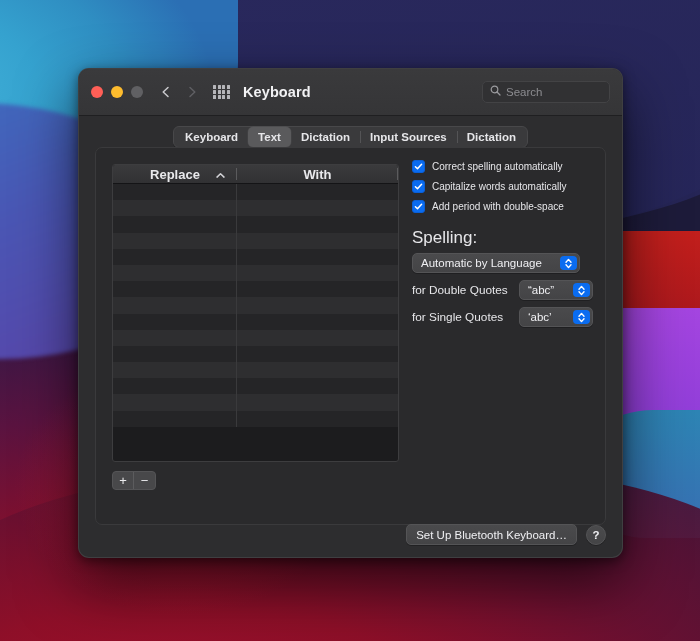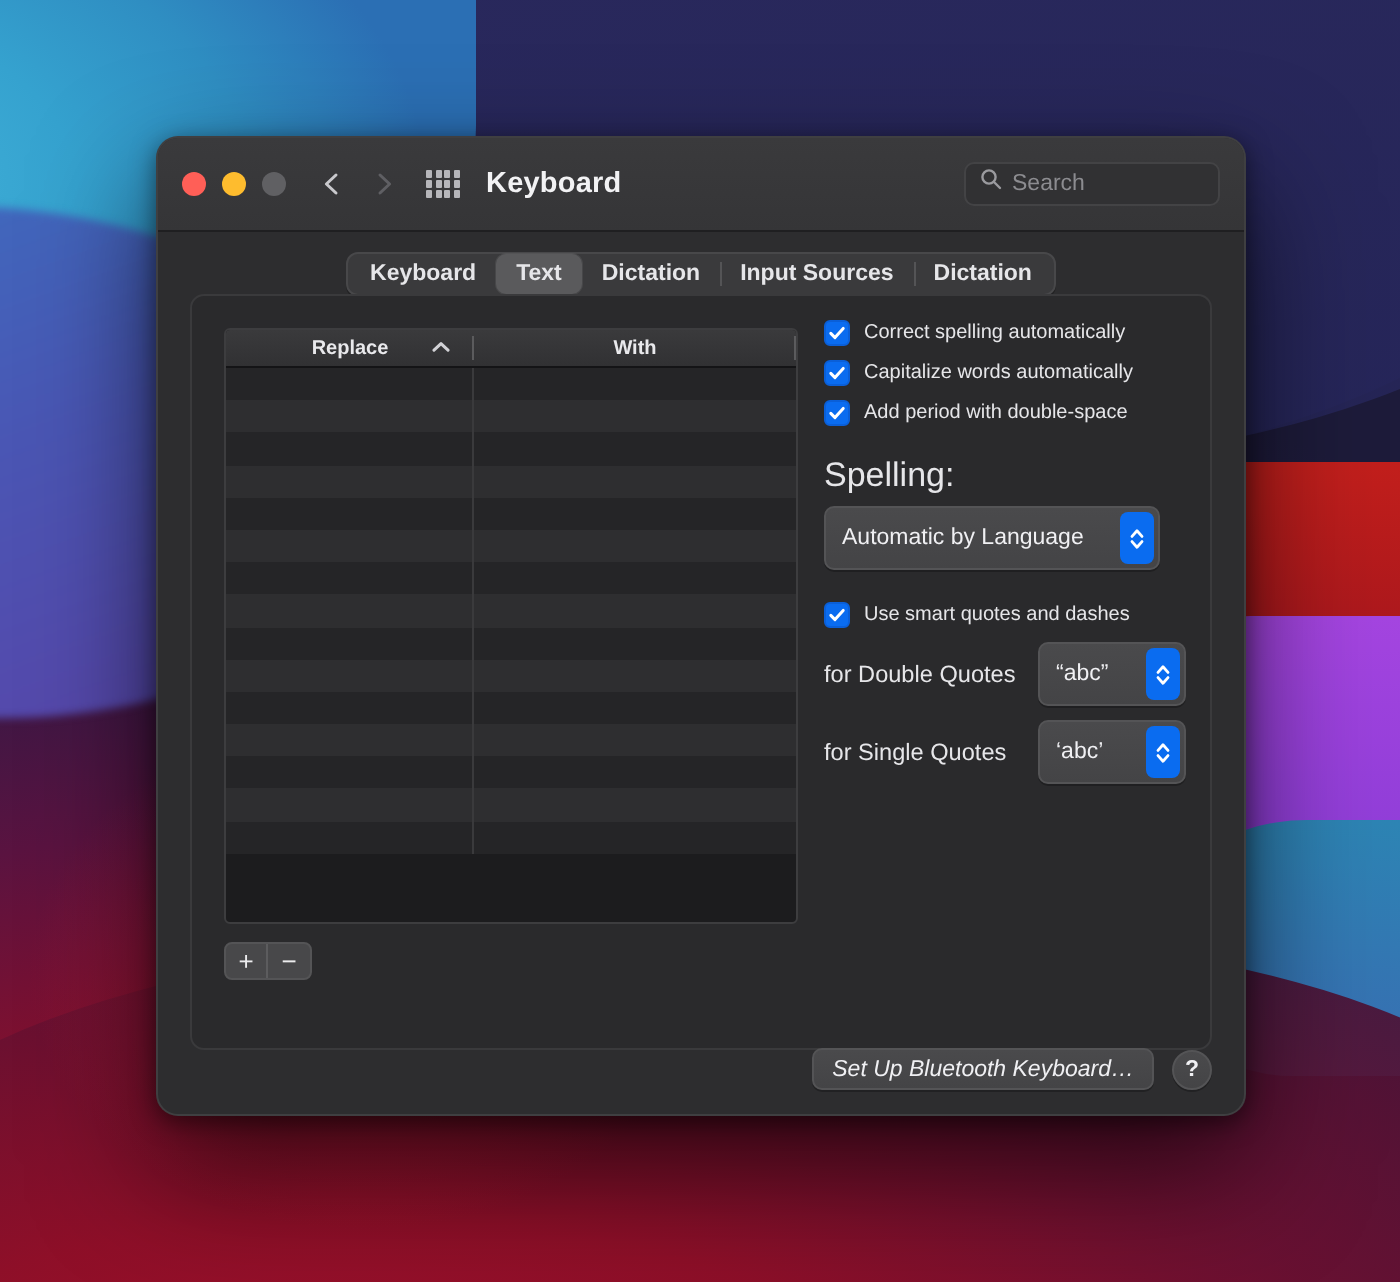--- a/index.html
+++ b/index.html
@@ -156,21 +156,21 @@
     background:#1c1c1e; border:1px solid #3d3d3f; border-radius:3px;
     overflow:hidden;
   }
   #thead{
     display:flex; height:19px;
     background:linear-gradient(180deg,#3a3a3c 0%,#313133 100%);
     border-bottom:1px solid #141416;
   }
   .th{
     position:relative; display:flex; align-items:center; justify-content:center;
-    font-size:10px; font-weight:bold; color:#e9e9ec;
+    font-size:13px; font-weight:bold; color:#e9e9ec;
   }
   .th.c1{ width:124px; }
   .th.c2{ flex:1; }
   .th .divider{
     position:absolute; right:0; top:3px; bottom:3px; width:1px; background:#5b5b5d;
   }
   .sort-chev{
     position:absolute; right:12px; top:50%; transform:translateY(-50%);
   }
   #tbody{ display:block; }
@@ -211,21 +211,21 @@
     display:flex; align-items:center; justify-content:center;
   }
   .chk svg{ display:block; }
   .chk-label{ font-size:10px; color:#e6e6e9; white-space:nowrap; }
 
   .group-label{
     font-size:17px; color:#e6e6e9; margin-top:15px; margin-bottom:5px;
   }
 
   .popup{
-    position:relative; height:32px; border-radius:5px;
+    position:relative; height:20px; border-radius:5px;
     background:linear-gradient(180deg,#4a4a4c 0%,#444446 100%);
     border:1px solid #545456;
     display:flex; align-items:center;
     padding:0 24px 0 8px;
     font-size:11.5px; color:#f0f0f3; white-space:nowrap;
     box-shadow:0 1px 0 rgba(0,0,0,.25);
   }
   .popup.wide{ width:168px; }
   .popup.narrow{ width:76px; }
   .popup .arrows{
@@ -242,21 +242,20 @@
     position:absolute; left:16px; right:16px; bottom:12px;
     display:flex; justify-content:flex-end; align-items:center; gap:9px;
   }
   #bt-button{
     height:21px; border-radius:5px; padding:0 9px;
     background:linear-gradient(180deg,#4a4a4c 0%,#444446 100%);
     border:1px solid #545456;
     display:flex; align-items:center;
     font-size:11.5px; color:#f0f0f3; white-space:nowrap;
     box-shadow:0 1px 0 rgba(0,0,0,.25);
-    font-style:italic;
   }
   #help-button{
     width:20px; height:20px; border-radius:50%;
     background:linear-gradient(180deg,#4a4a4c 0%,#444446 100%);
     border:1px solid #545456;
     display:flex; align-items:center; justify-content:center;
     font-size:11.5px; color:#f0f0f3; font-weight:bold;
     box-shadow:0 1px 0 rgba(0,0,0,.25);
   }
 </style>
@@ -455,28 +454,20 @@
         <div class="popup wide">
           <span>Automatic by Language</span>
           <span class="arrows">
             <svg width="9" height="13" viewBox="0 0 9 13">
                 <path d="M2 5.2 L4.5 2.4 L7 5.2" fill="none" stroke="#fff" stroke-width="1.4" stroke-linecap="round" stroke-linejoin="round"></path>
                 <path d="M2 7.8 L4.5 10.6 L7 7.8" fill="none" stroke="#fff" stroke-width="1.4" stroke-linecap="round" stroke-linejoin="round"></path>
               </svg>
           </span>
         </div>
 
-        <div class="chk-row" style="margin-top:16px">
-          <span class="chk">
-            <svg width="9" height="9" viewBox="0 0 9 9">
-                <path d="M1.4 4.7 L3.5 6.8 L7.6 2.2" fill="none" stroke="#fff" stroke-width="1.5" stroke-linecap="round" stroke-linejoin="round"></path>
-              </svg>
-          </span>
-          <span class="chk-label">Use smart quotes and dashes</span>
-        </div>
 
         <div class="quote-row">
           <span class="quote-label">for Double Quotes</span>
           <div class="popup narrow">
             <span>“abc”</span>
             <span class="arrows">
               <svg width="9" height="13" viewBox="0 0 9 13">
                   <path d="M2 5.2 L4.5 2.4 L7 5.2" fill="none" stroke="#fff" stroke-width="1.4" stroke-linecap="round" stroke-linejoin="round"></path>
                   <path d="M2 7.8 L4.5 10.6 L7 7.8" fill="none" stroke="#fff" stroke-width="1.4" stroke-linecap="round" stroke-linejoin="round"></path>
                 </svg>

